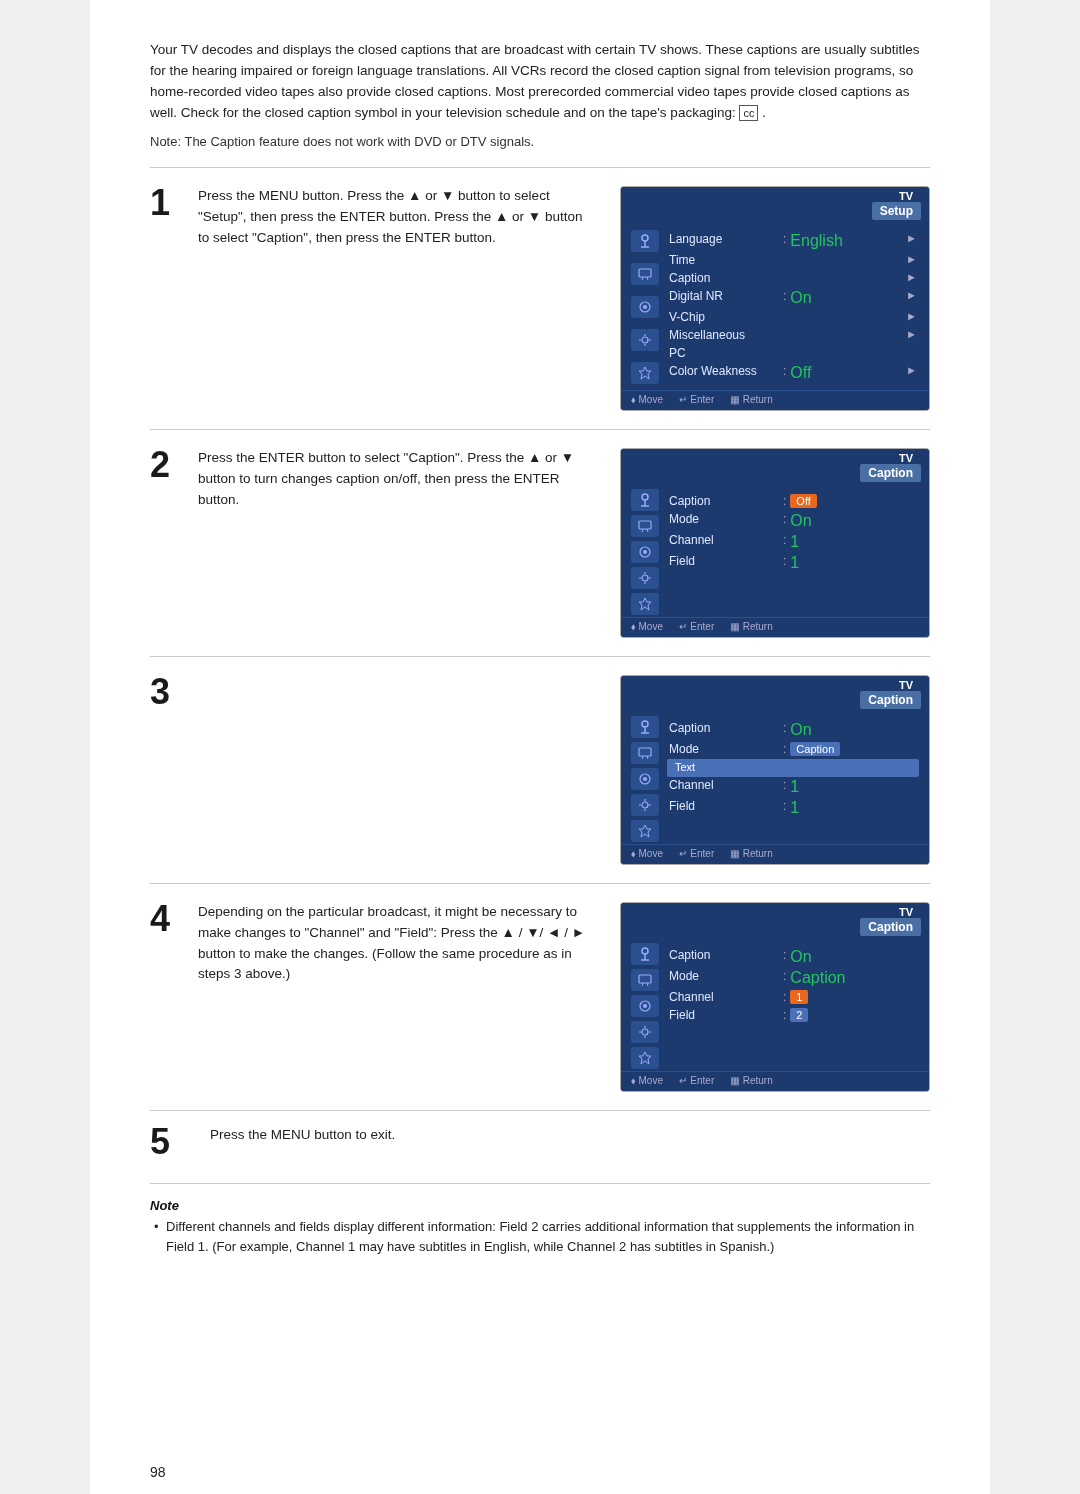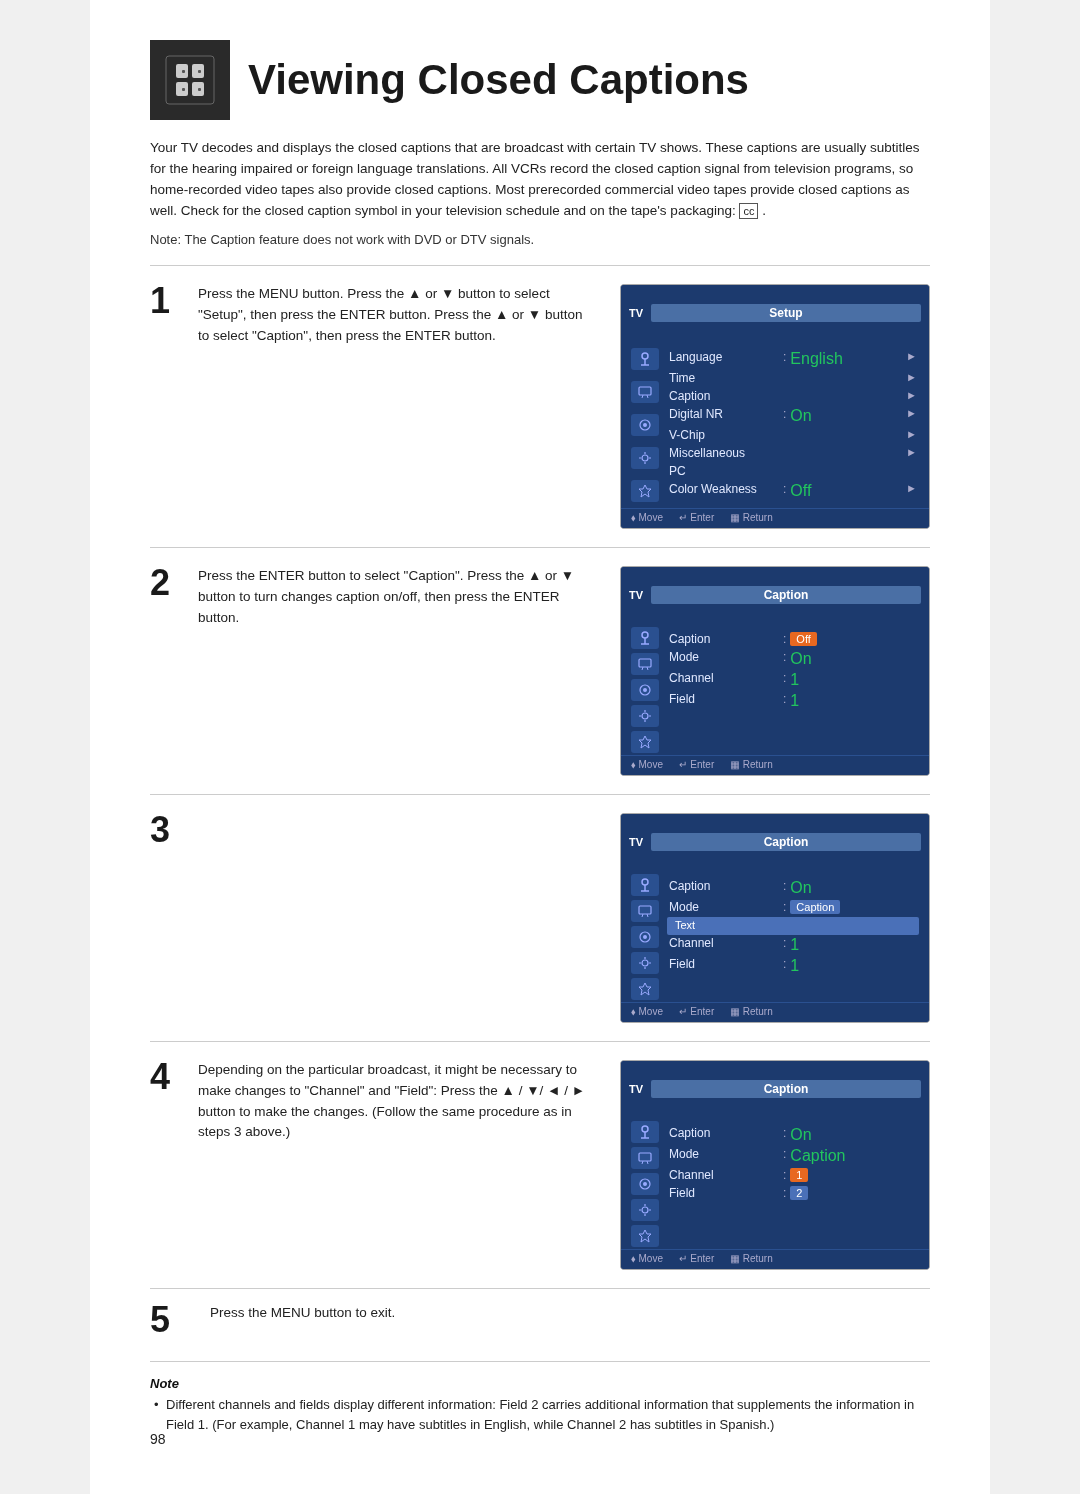--- a/index.html
+++ b/index.html
@@ -94,23 +94,24 @@
     .tv-panel {
       width: 310px;
       flex-shrink: 0;
       border: 1px solid #aaa;
       border-radius: 4px;
       overflow: hidden;
       background: #1c3a6e;
     }
     .tv-panel-header {
       display: flex;
-      align-items: center;
+      align-items: flex-end;
       background: #1c3a6e;
-      padding: 19px 8px;
+      padding: 3px 8px;
+      flex-direction: column;
     }
     .tv-label {
       color: #fff;
       font-size: 11px;
       font-weight: bold;
       margin-right: 8px;
     }
     .tv-panel-title {
       flex: 1;
       text-align: center;
@@ -249,50 +250,31 @@
     }
     .note-bullet::before {
       content: "•";
       position: absolute;
       left: 4px;
     }
 
     
     .page-number {
       position: absolute;
-      bottom: 48px;
+      bottom: 14px;
       left: 60px;
       font-size: 14px;
       color: #222;
     }
   </style>
 </head>
 <body>
 
 <div class="page">
 
-  <div class="header">
-    <div class="header-icon">
-
-      <svg viewBox="0 0 52 52" fill="none" xmlns="http://www.w3.org/2000/svg">
-        <rect x="2" y="2" width="48" height="48" rx="3" fill="#2a2a2a" stroke="#666" stroke-width="1"></rect>
-
-        <rect x="12" y="10" width="12" height="14" rx="2" fill="#ccc"></rect>
-        <rect x="28" y="10" width="12" height="14" rx="2" fill="#ccc"></rect>
-        <rect x="12" y="28" width="12" height="14" rx="2" fill="#ccc"></rect>
-        <rect x="28" y="28" width="12" height="14" rx="2" fill="#ccc"></rect>
-
-        <rect x="18" y="16" width="3" height="3" rx="1" fill="#555"></rect>
-        <rect x="34" y="16" width="3" height="3" rx="1" fill="#555"></rect>
-        <rect x="18" y="34" width="3" height="3" rx="1" fill="#555"></rect>
-        <rect x="34" y="34" width="3" height="3" rx="1" fill="#555"></rect>
-      </svg>
-    </div>
-    <h1 class="page-title">Viewing Closed Captions</h1>
-  </div>
 
   <p class="intro-text">
     <span>Your TV decodes and displays the closed captions that are broadcast with certain TV shows. These captions are usually subtitles for the hearing impaired or foreign language translations. All VCRs record the closed caption signal from television programs, so home-recorded video tapes also provide closed captions. Most prerecorded commercial video tapes provide closed captions as well. Check for the closed caption symbol in your television schedule and on the tape's packaging:</span>
     <span class="cc-badge">cc</span> .
   </p>
   <p class="note-line">Note: The Caption feature does not work with DVD or DTV signals.</p>
 
   <div id="steps-container">
       <div class="step-section">
         <div style="flex: 1 1 0%; display: flex; gap: 12px; align-items: flex-start;">

